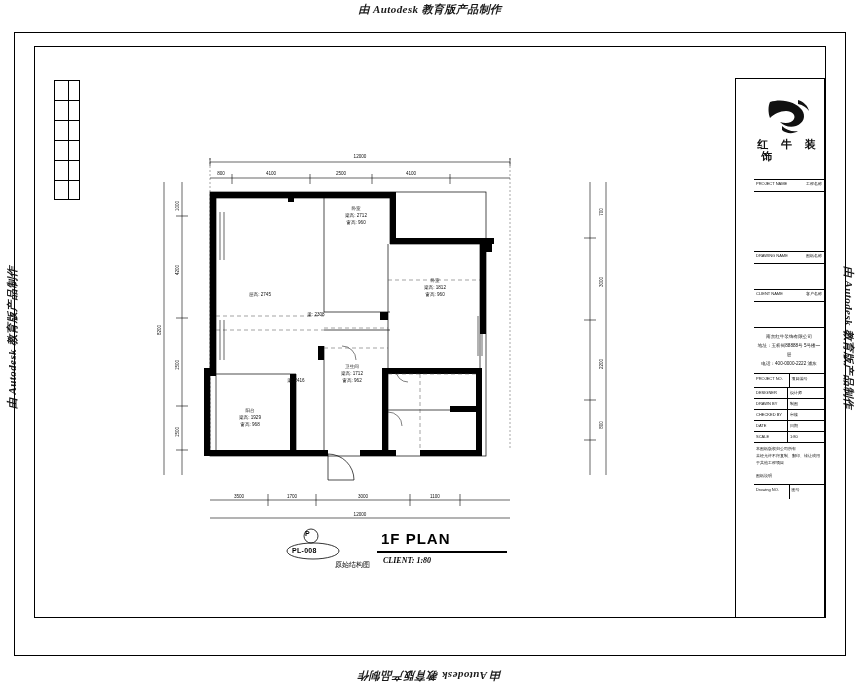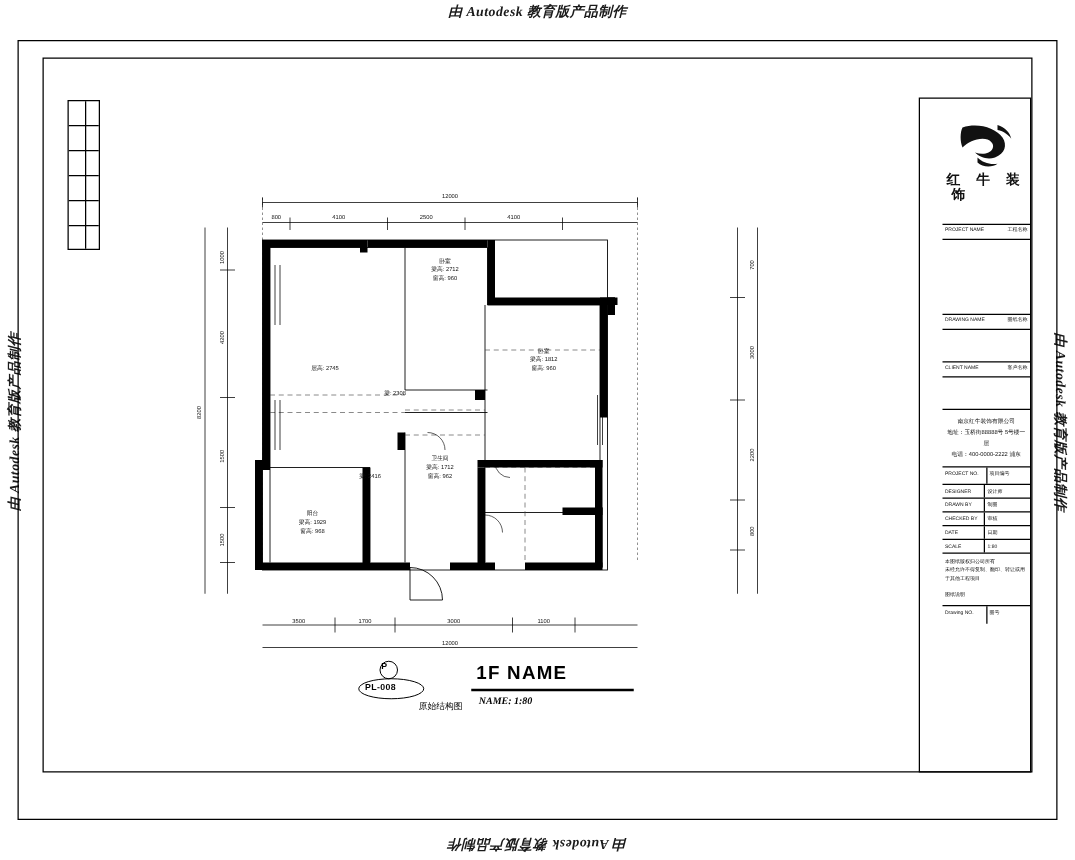--- a/index.html
+++ b/index.html
@@ -458,23 +458,23 @@
     </svg>
   </div>
 
   <div class="plan-title">
     <svg class="bubble" width="64" height="36">
       <circle cx="26" cy="8" r="7" fill="none" stroke="#000" stroke-width="0.8"></circle>
       <ellipse cx="28" cy="23" rx="26" ry="8" fill="none" stroke="#000" stroke-width="0.8"></ellipse>
     </svg>
     <div class="bub-letter">P</div>
     <div class="bub-code">PL-008</div>
-    <div class="big">1F NAME</div>
+    <div class="big">1F PLAN</div>
     <div class="underline"></div>
-    <div class="scale">NAME: 1:80</div>
+    <div class="scale">CLIENT: 1:80</div>
     <div class="cn">原始结构图</div>
   </div>
 
   <div class="titleblock">
 
     <div class="tb-logo">
       <svg class="logo-mark" viewBox="0 0 54 40">
         <path d="M8 6 C20 2 34 6 40 14 C44 20 42 27 34 30 C28 32 22 30 18 26 C24 28 30 27 32 23 C34 19 30 15 24 15 C18 15 12 18 8 22 C6 17 6 10 8 6 Z" fill="#111"></path>
         <path d="M36 4 C42 6 46 10 47 15 C45 12 41 9 36 8 Z" fill="#111"></path>
         <path d="M20 30 C24 34 30 36 36 35 C32 38 24 38 20 34 Z" fill="#111"></path>

